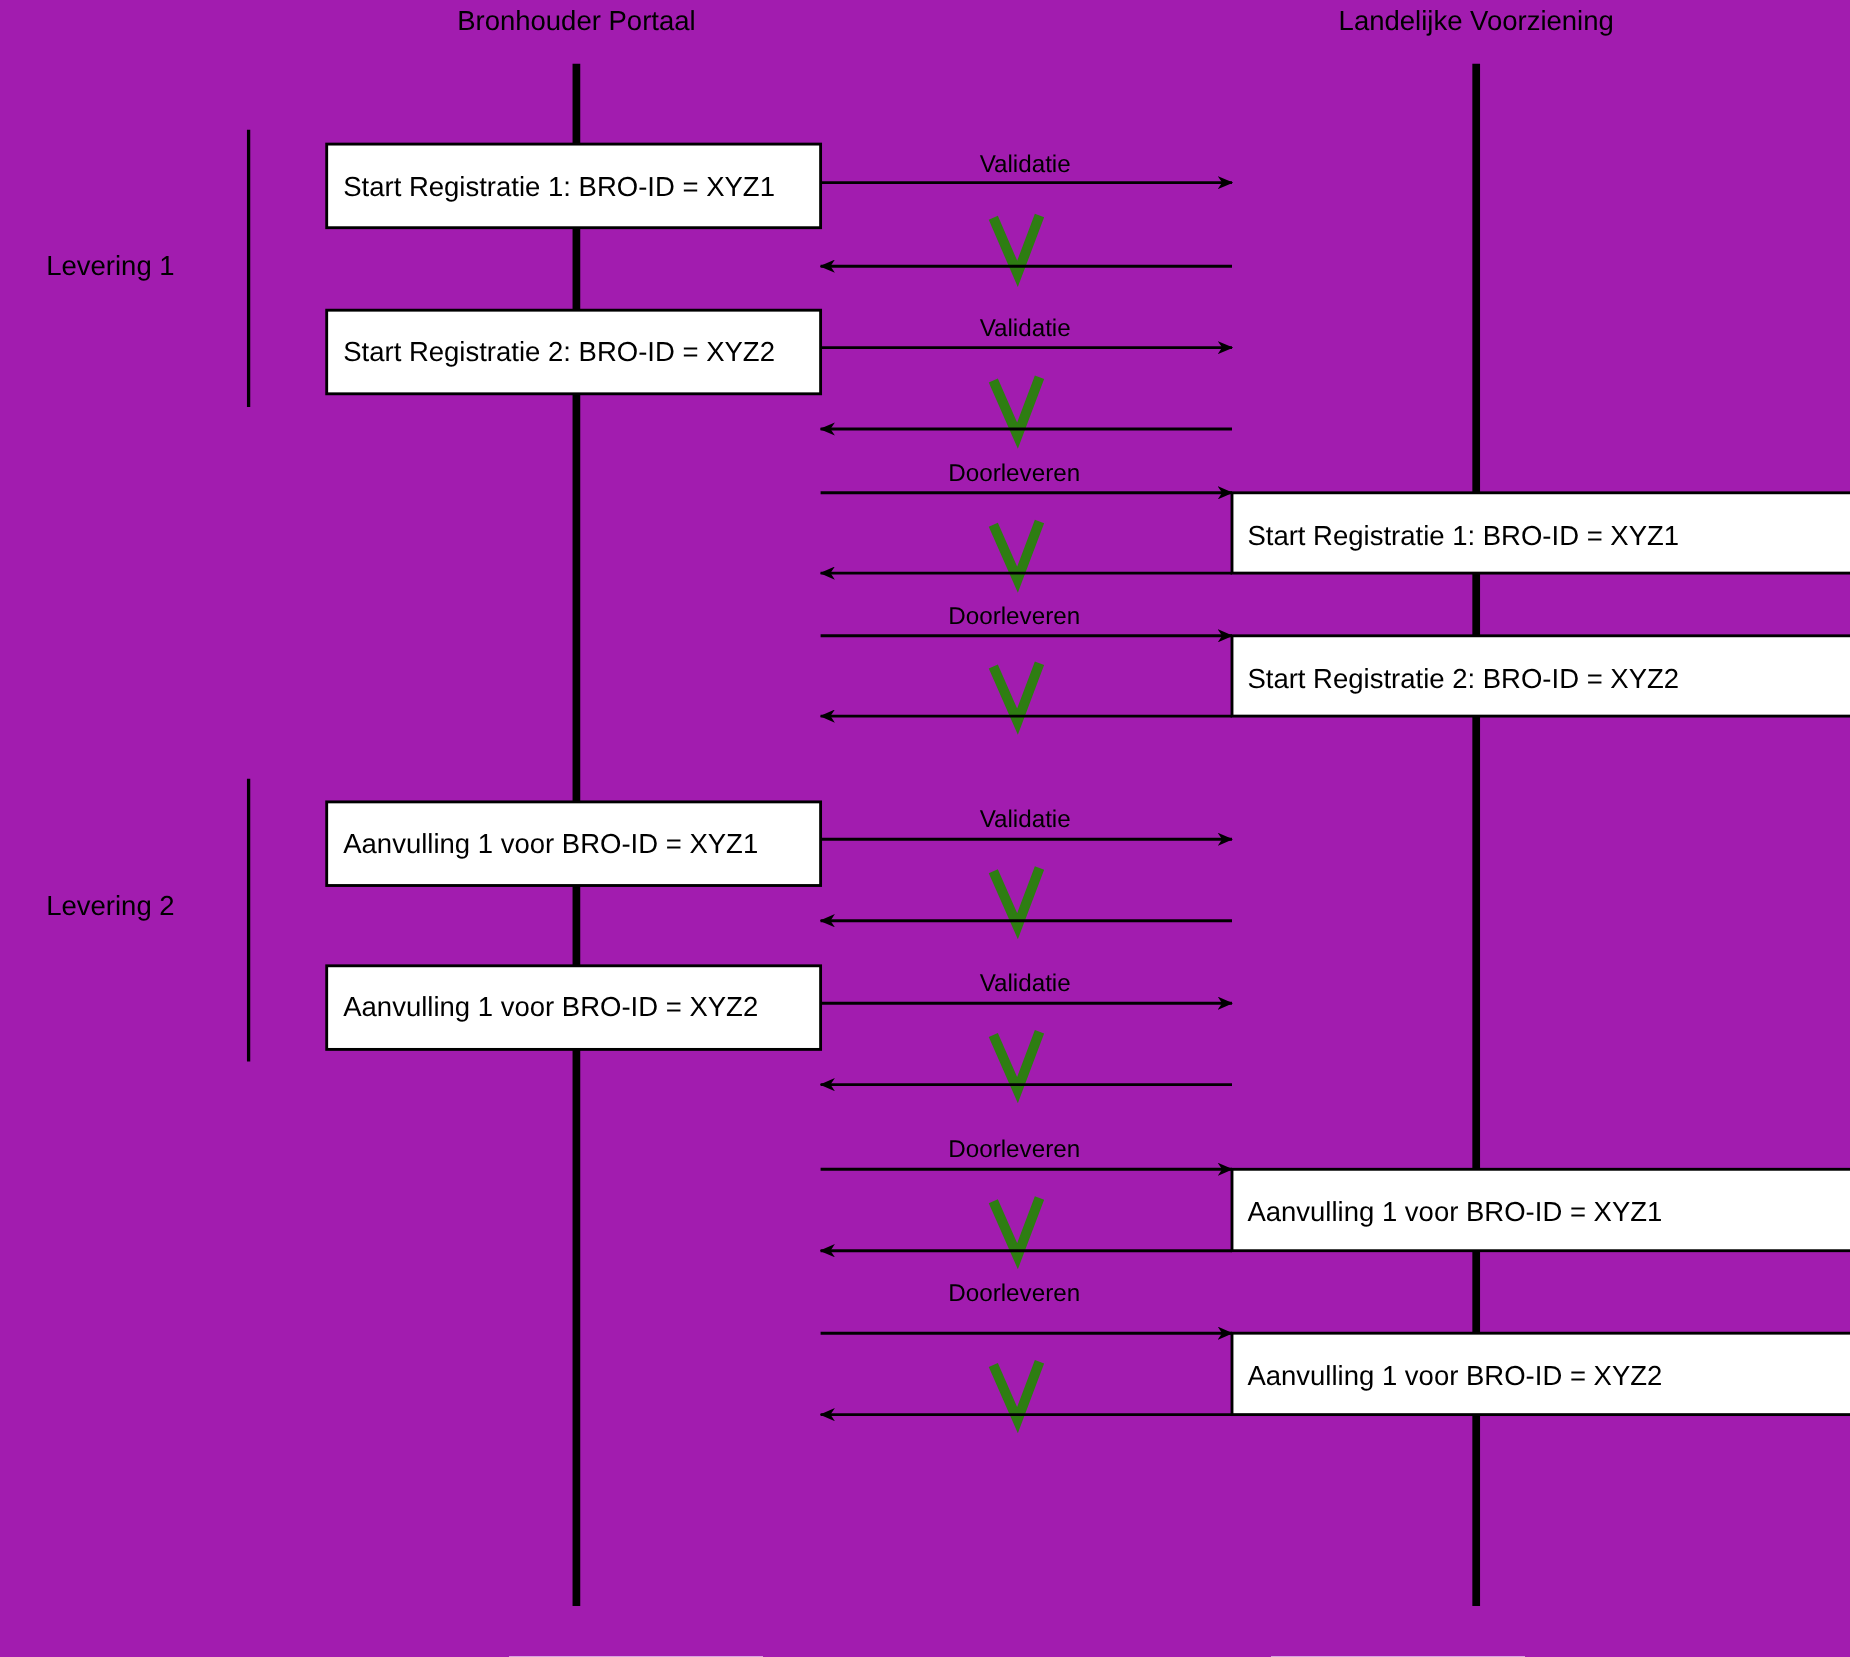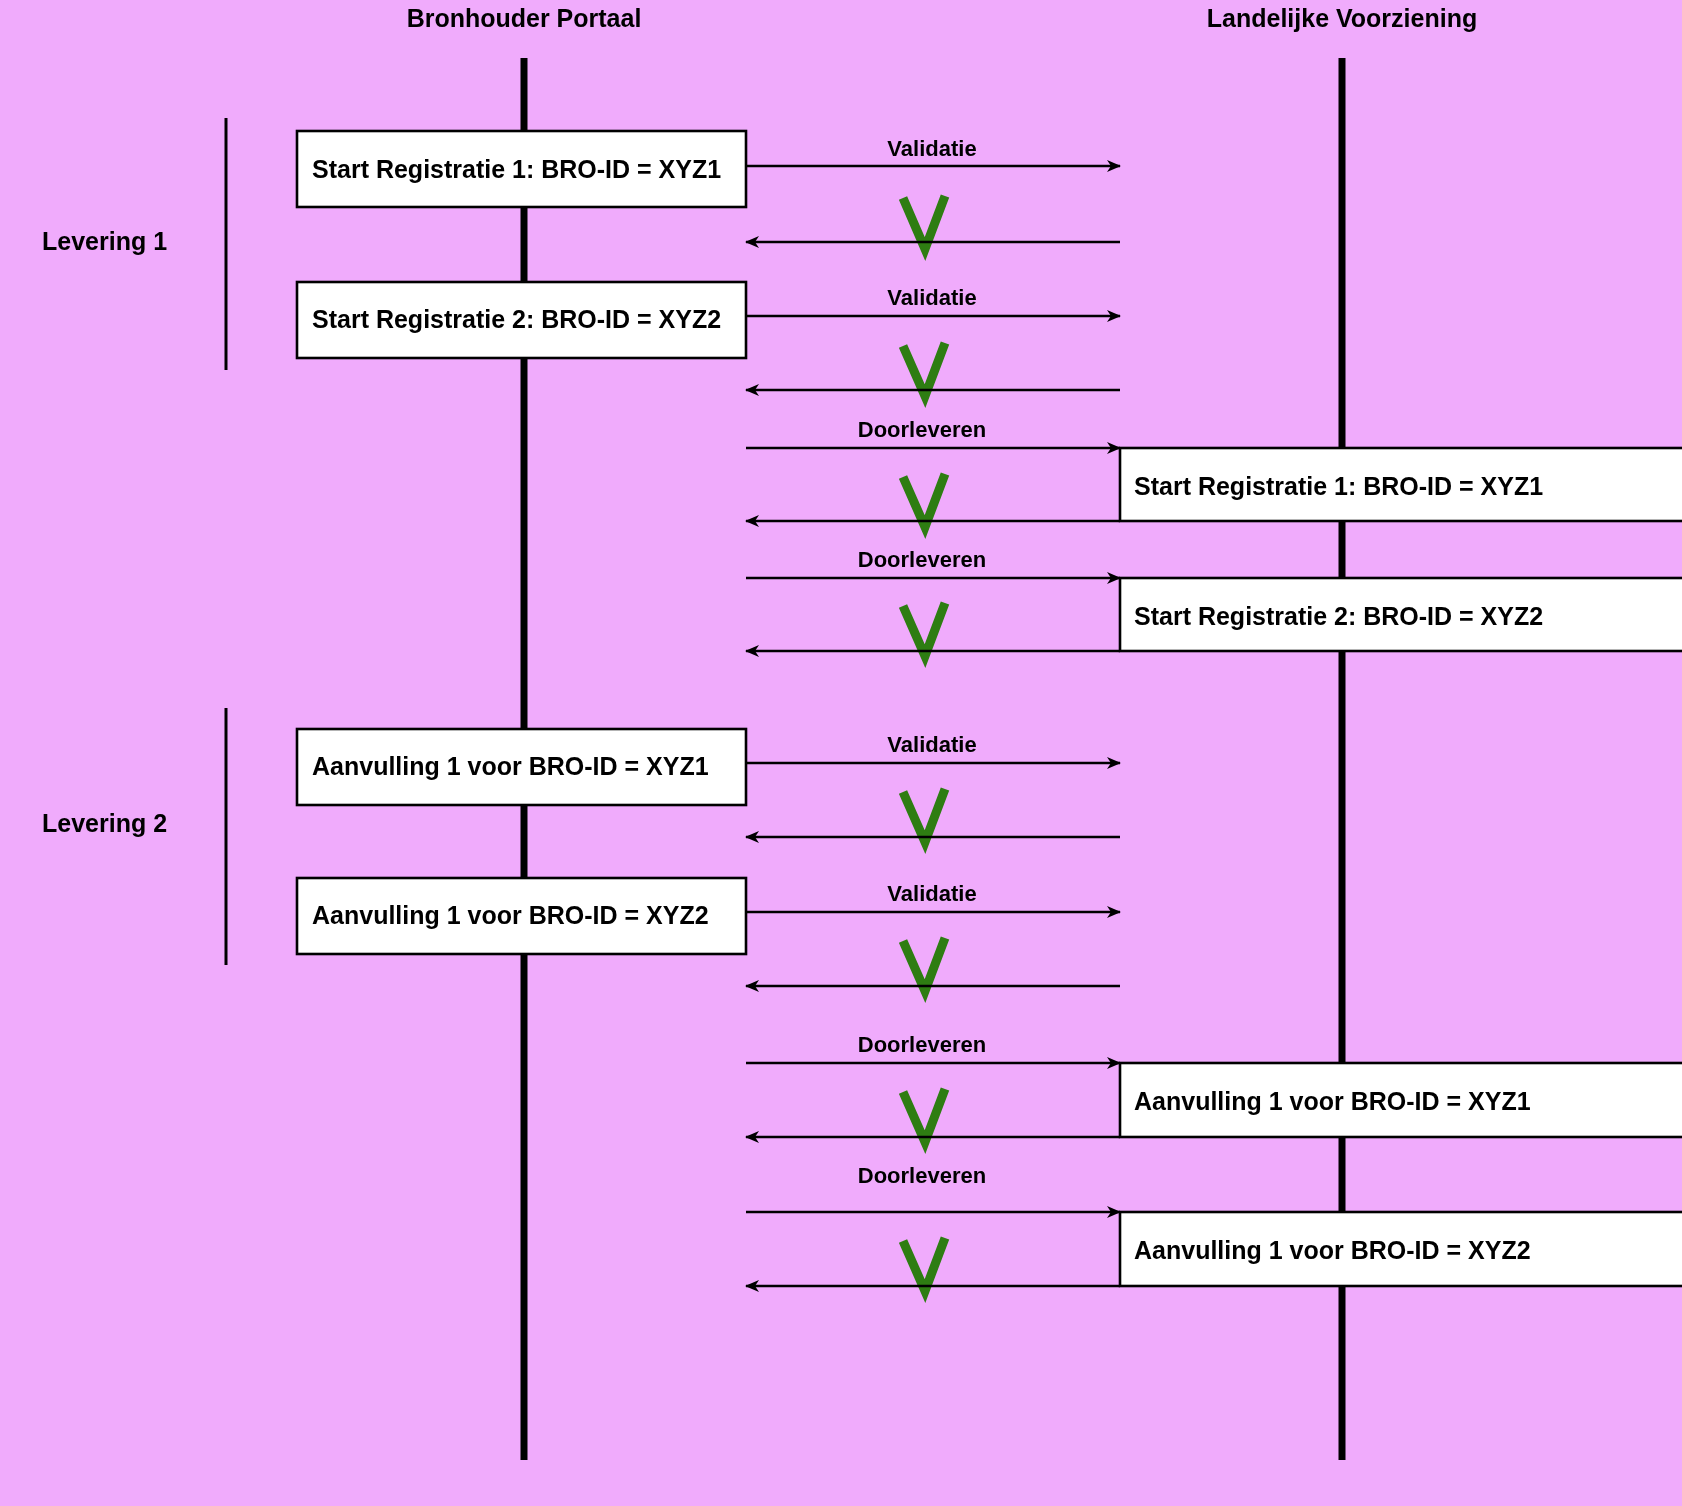--- a/index.html
+++ b/index.html
@@ -4,24 +4,23 @@
 <style>
   html, body {
     margin: 0;
     padding: 0;
     background: #ffffff;
   }
   #diagram-root {
     position: relative;
     width: 1682px;
     height: 1506px;
-    background: #f0abfc;
+    background: #a21caf;
     font-family: "Liberation Sans", sans-serif;
     overflow: hidden;
-    font-weight: bold;
   }
   svg#seq-svg {
     position: absolute;
     left: 0;
     top: 0;
     width: 1682px;
     height: 1506px;
     display: block;
   }
   .lifeline { stroke: #000000; stroke-width: 7; }

